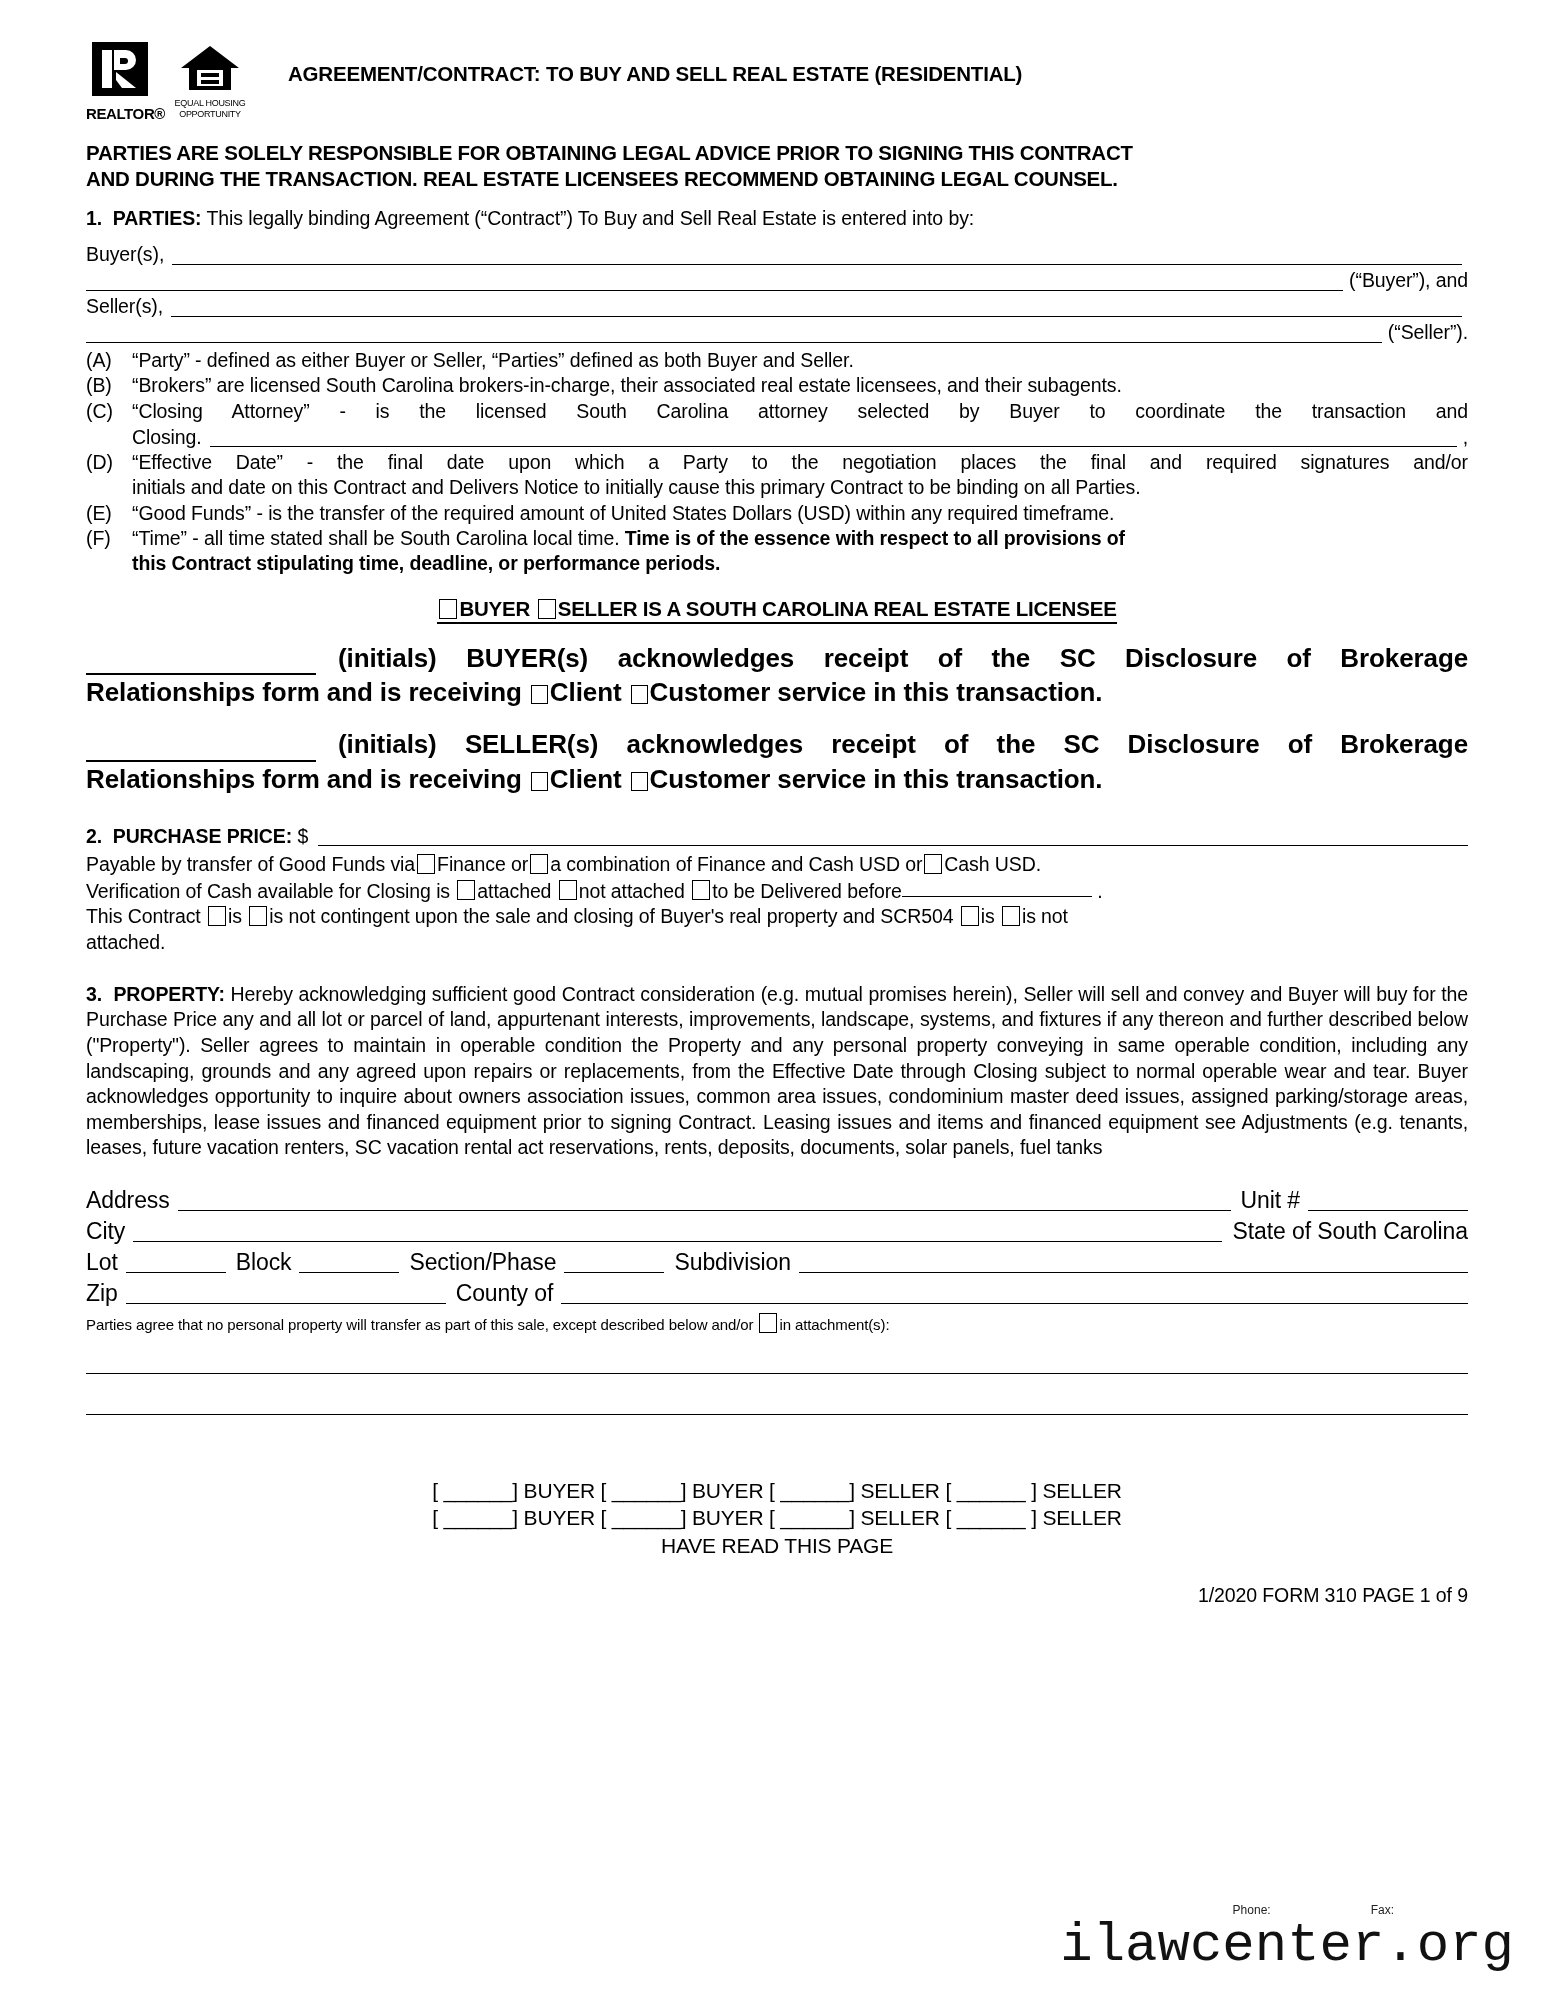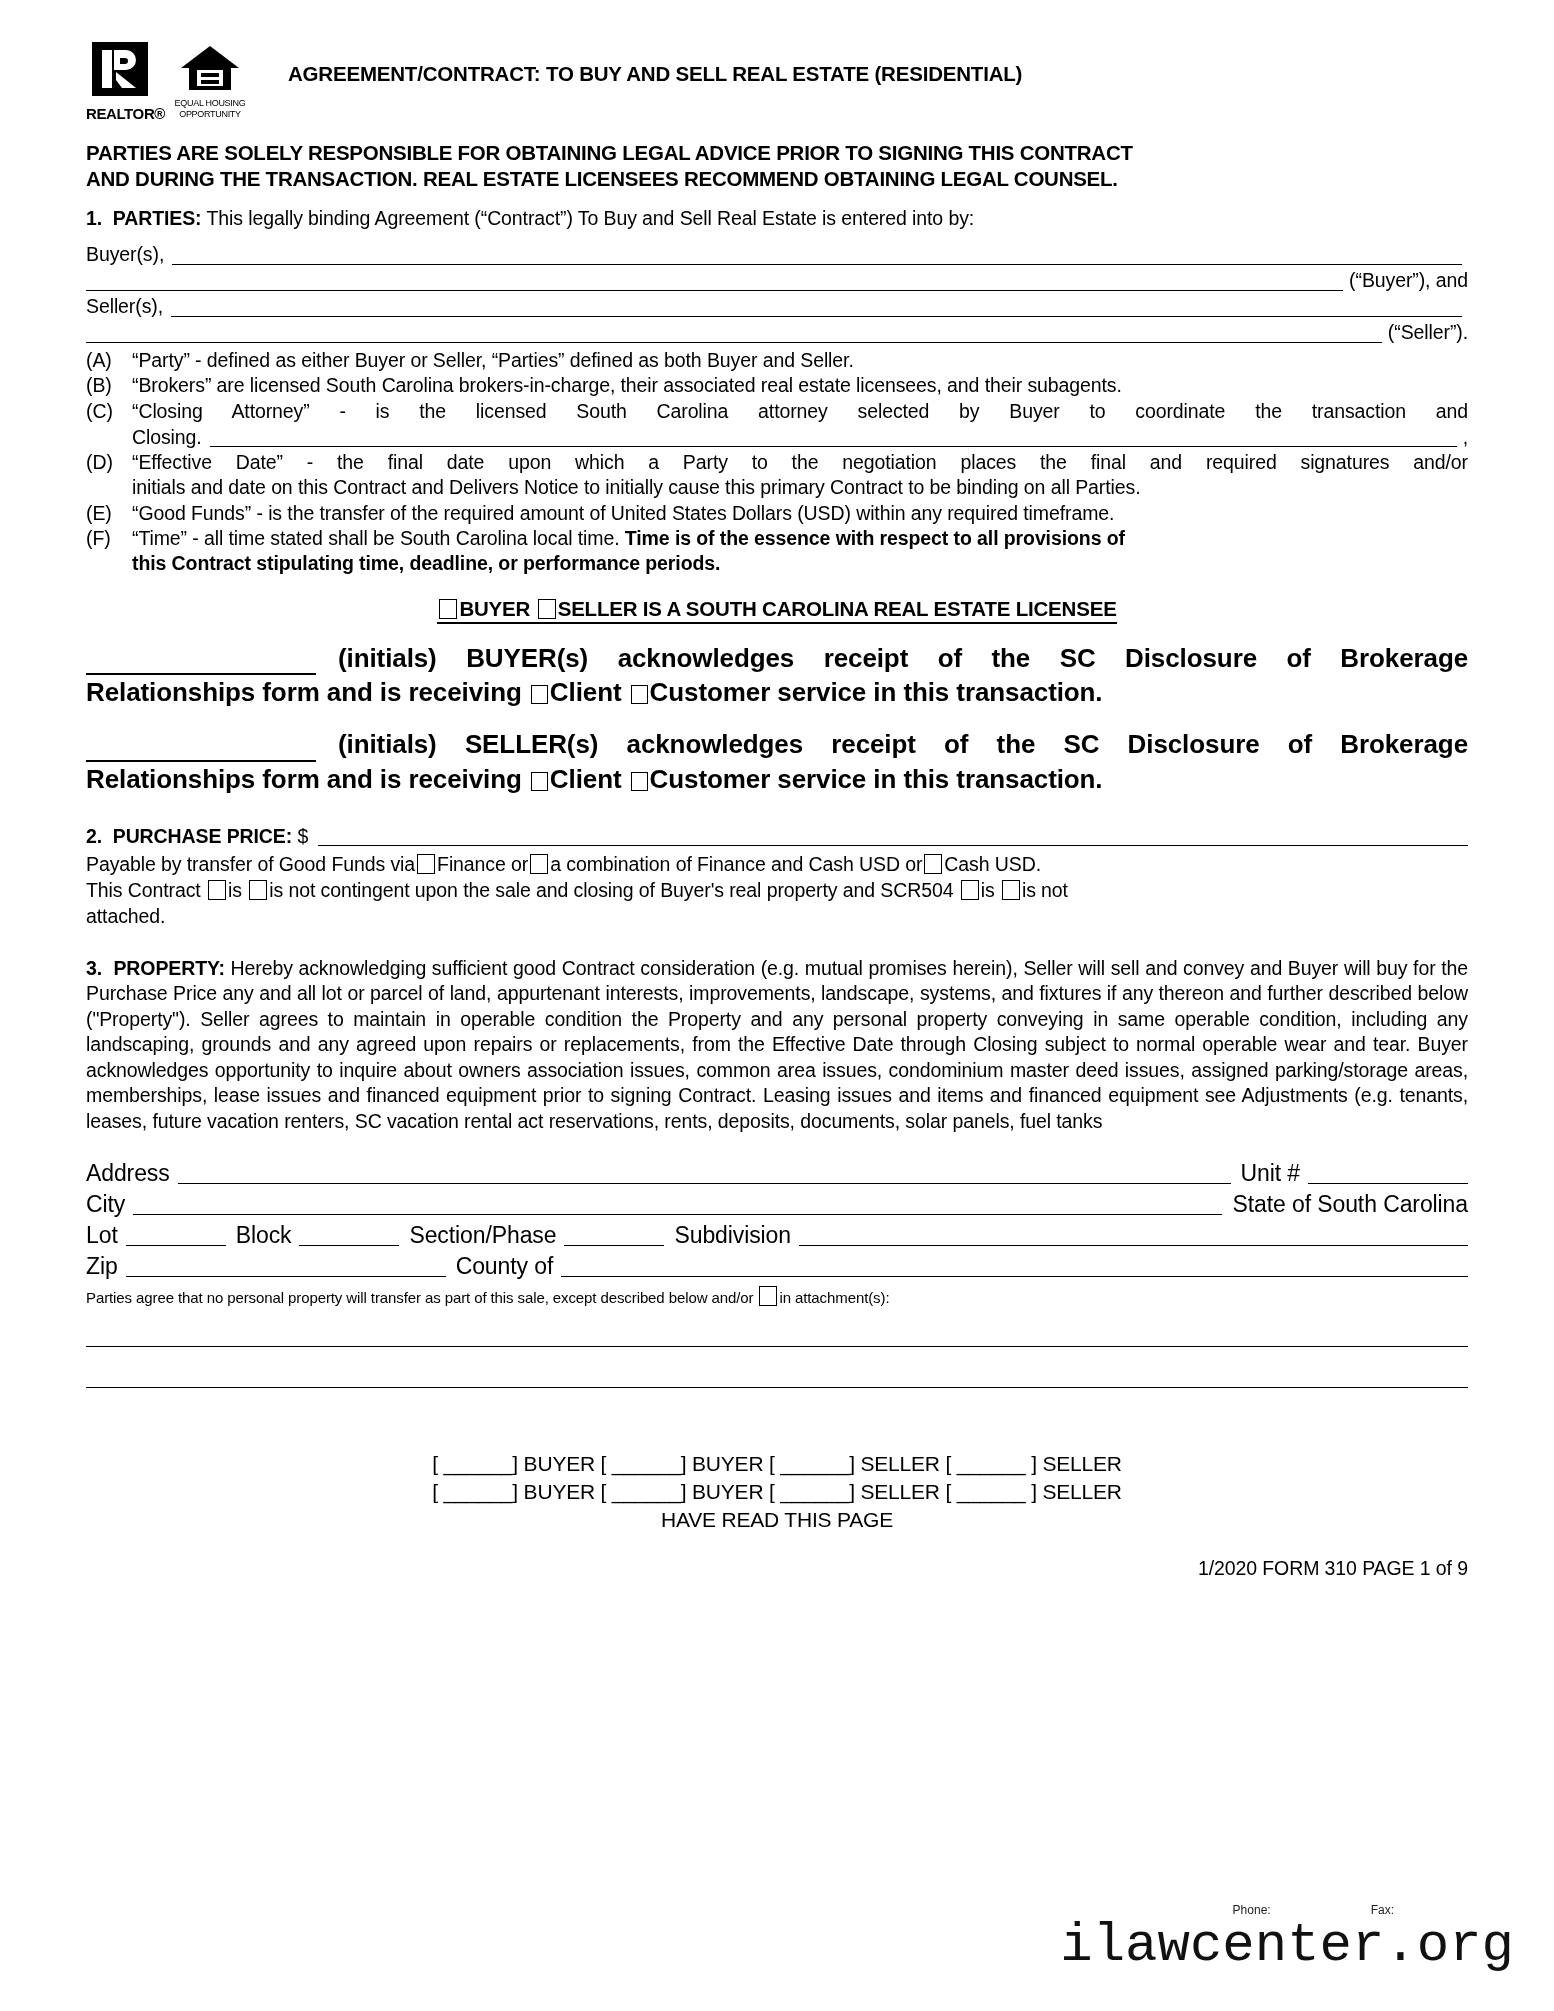--- a/index.html
+++ b/index.html
@@ -446,20 +446,23 @@
 
   <div class="sec-head">
     <span class="sec-num">2.</span>&nbsp;&nbsp;<span class="sec-num">PURCHASE PRICE:</span>&nbsp;<span>$</span>
     <span class="price-fill"></span>
   </div>
 
   <div class="line" style="margin-top:4px;">
     <span>Payable by transfer of Good Funds via</span><span class="cb"></span><span>Finance or</span><span class="cb"></span><span>a combination of Finance and Cash USD or</span><span class="cb"></span><span>Cash USD.</span>
   </div>
 
+  <div class="line">
+    <span>Verification of Cash available for Closing is</span>&nbsp;<span class="cb"></span><span>attached</span>&nbsp;<span class="cb"></span><span>not attached</span>&nbsp;<span class="cb"></span><span>to be Delivered before</span><span class="inline-fill" style="width:190px;"></span>&nbsp;<span>.</span>
+  </div>
 
   <div class="line">
     <span>This Contract</span>&nbsp;<span class="cb"></span><span>is</span>&nbsp;<span class="cb"></span><span>is not contingent upon the sale and closing of Buyer's real property and SCR504</span>&nbsp;<span class="cb"></span><span>is</span>&nbsp;<span class="cb"></span><span>is not</span>
   </div>
   <div class="line">attached.</div>
 
   <div class="sec3">
     <span class="b">3.</span>&nbsp;&nbsp;<span class="b">PROPERTY:</span>
     <span>Hereby acknowledging sufficient good Contract consideration (e.g. mutual promises herein), Seller will sell and convey and Buyer will buy for the Purchase Price any and all lot or parcel of land, appurtenant interests, improvements, landscape, systems, and fixtures if any thereon and further described below ("Property"). Seller agrees to maintain in operable condition the Property and any personal property conveying in same operable condition, including any landscaping, grounds and any agreed upon repairs or replacements, from the Effective Date through Closing subject to normal operable wear and tear. Buyer acknowledges opportunity to inquire about owners association issues, common area issues, condominium master deed issues, assigned parking/storage areas, memberships, lease issues and financed equipment prior to signing Contract. Leasing issues and items and financed equipment see Adjustments (e.g. tenants, leases, future vacation renters, SC vacation rental act reservations, rents, deposits, documents, solar panels, fuel tanks</span>
   </div>

